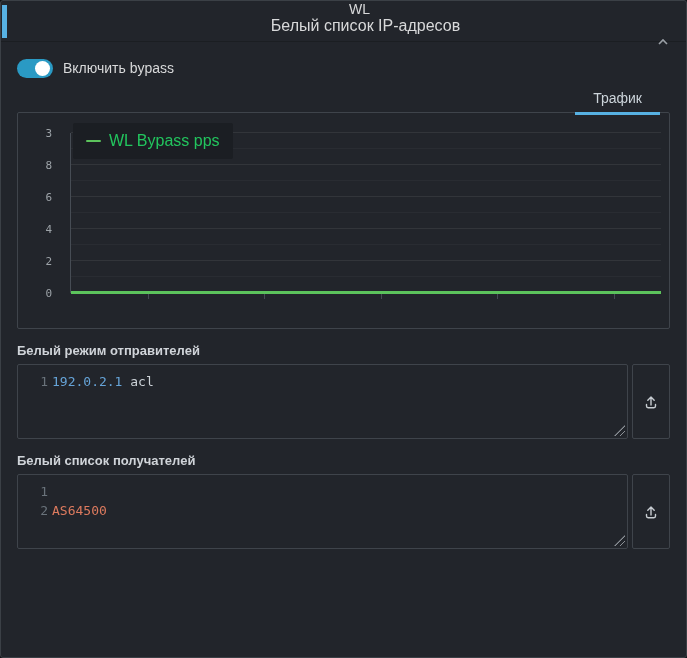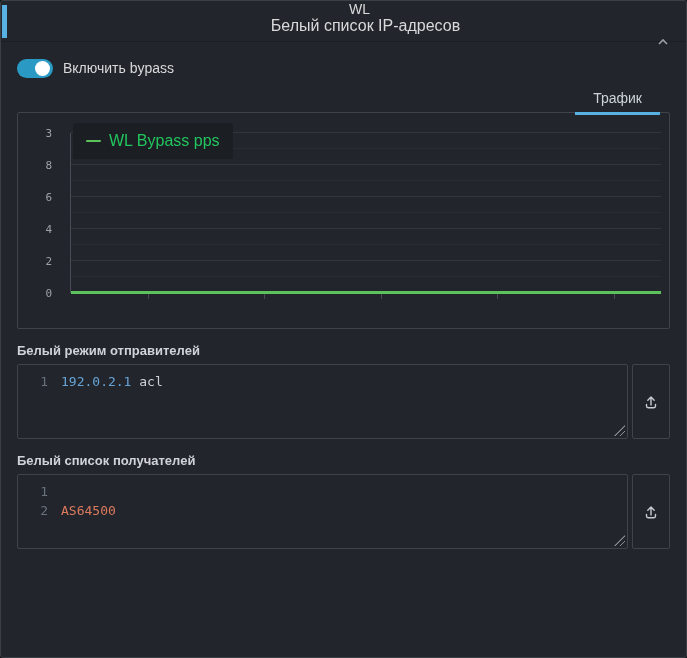--- a/index.html
+++ b/index.html
@@ -65,21 +65,21 @@
   }
   
   .field-label { font-size:13px; font-weight:600; color:#d0d4d9; margin-top:14px; margin-bottom:6px; }
   .editor-row { display:flex; align-items:stretch; gap:4px; height:75px; }
   .editor {
     position:relative; flex:1 1 auto; border:1px solid #3f444b; border-radius:2px; background:#22252b;
     padding:7px 0 0 0; overflow:hidden; cursor:text;
   }
   .code-line { display:flex; line-height:19px; font-family:"DejaVu Sans Mono",monospace; font-size:13px; }
   .code-line .lnum { width:30px; text-align:right; color:var(--lnum,#6a737b); flex:0 0 auto; }
-  .code-line .code-text { margin-left:13px; white-space:pre; }
+  .code-line .code-text { margin-left:4px; white-space:pre; }
   .tok-blue { color:var(--code-blue,#66a4d8); }
   .tok-plain { color:var(--code-plain,#cdd3d8); }
   .tok-salmon { color:var(--code-salmon,#dc7a5e); }
   .resize-handle {
     position:absolute; right:2px; bottom:2px; width:11px; height:11px; cursor:nwse-resize;
     background:repeating-linear-gradient(-45deg, transparent 0 3px, #8b9096 3px 4px);
     clip-path:polygon(100% 0, 100% 100%, 0 100%);
   }
   .upload-btn {
     flex:0 0 38px; border:1px solid #3f444b; border-radius:2px; background:transparent;

